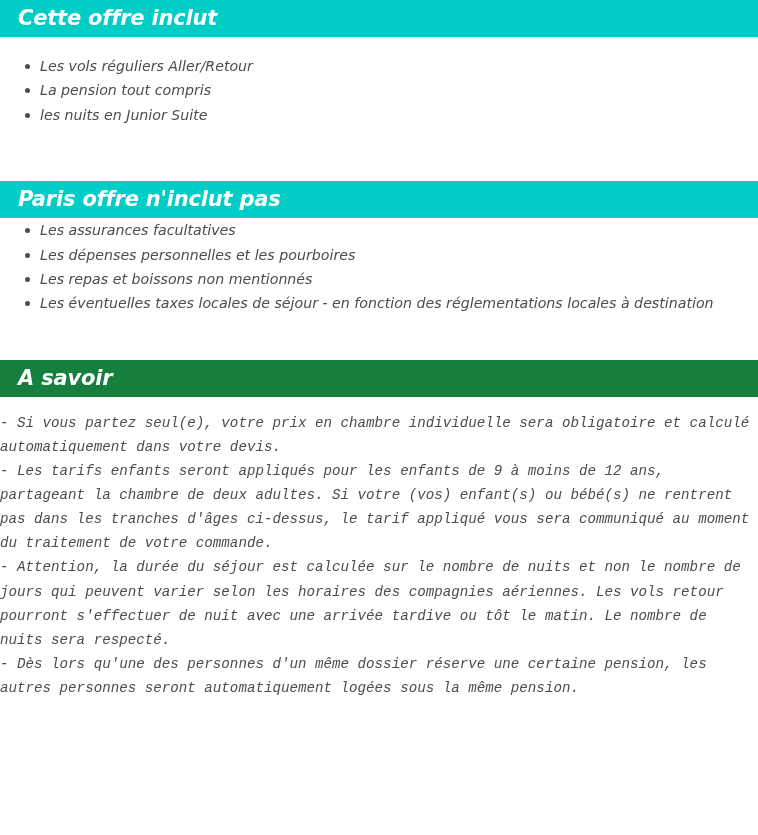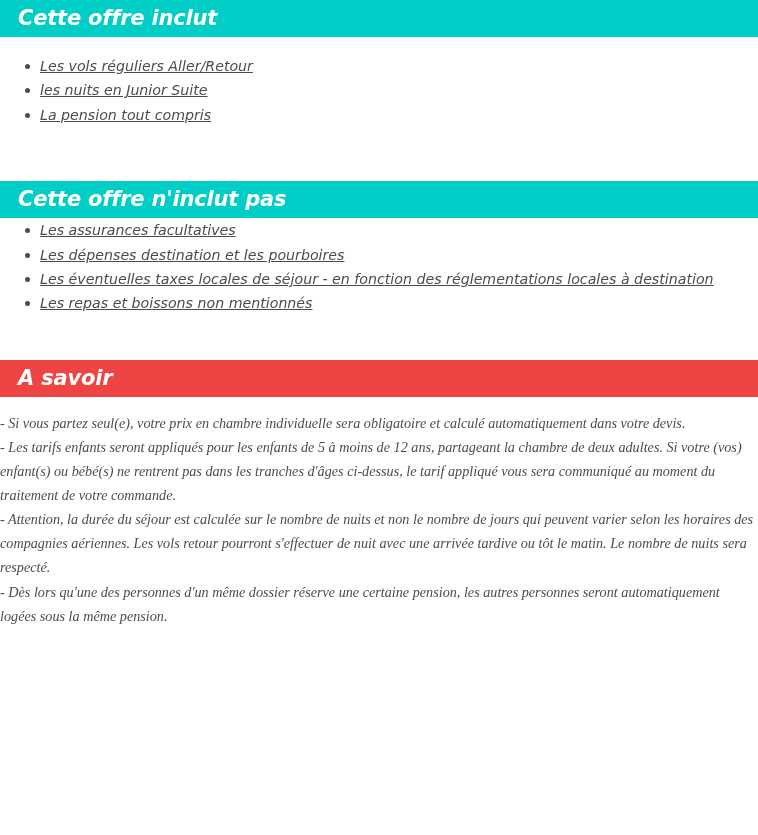--- a/index.html
+++ b/index.html
@@ -53,21 +53,20 @@
   ul.bullets li {
     position: relative;
     color: #4c4c4c;
     font-family: "DejaVu Sans", sans-serif;
     font-style: italic;
     font-size: 14.2px;
     line-height: 24.4px;
     padding-left: 40px;
     padding-right: 40px;
     margin: 0;
-    text-decoration: underline;
   }
   ul.bullets li::before {
     content: "";
     position: absolute;
     left: 25px;
     top: 10px;
     width: 5px;
     height: 5px;
     border-radius: 50%;
     background: #4c4c4c;
@@ -78,21 +77,21 @@
 
   
   .notes {
     padding-top: 14px;
     padding-left: 0px;
     padding-right: 1px;
   }
   .notes p {
     margin: 0;
     color: #4c4c4c;
-    font-family: Liberation Serif, serif;
+    font-family: Liberation Mono, monospace;
     font-style: italic;
     font-size: 14.2px;
     line-height: 24.1px;
     text-align: left;
   }
 
   .spacer-a { height: 54px; }
   .spacer-b { height: 44px; }
 </style>
 </head>
@@ -100,47 +99,47 @@
 
 <div class="page">
 
   <div class="section-header bar-1" style="background: rgb(0, 205, 197);">
     <span class="section-title" style="color: rgb(255, 255, 255);">Cette offre inclut</span>
   </div>
 
   <div class="list-wrap-1">
     <ul class="bullets">
       <li>Les vols réguliers Aller/Retour</li>
+      <li>La pension tout compris</li>
       <li>les nuits en Junior Suite</li>
-      <li>La pension tout compris</li>
     </ul>
   </div>
 
   <div class="spacer-a"></div>
 
   <div class="section-header bar-2" style="background: rgb(0, 205, 197);">
-    <span class="section-title" style="color: rgb(255, 255, 255);">Cette offre n'inclut pas</span>
+    <span class="section-title" style="color: rgb(255, 255, 255);">Paris offre n'inclut pas</span>
   </div>
 
   <div class="list-wrap-2">
     <ul class="bullets">
       <li>Les assurances facultatives</li>
-      <li>Les dépenses destination et les pourboires</li>
+      <li>Les dépenses personnelles et les pourboires</li>
+      <li>Les repas et boissons non mentionnés</li>
       <li>Les éventuelles taxes locales de séjour - en fonction des réglementations locales à destination</li>
-      <li>Les repas et boissons non mentionnés</li>
     </ul>
   </div>
 
   <div class="spacer-b"></div>
 
-  <div class="section-header bar-3" style="background: #ef4444;">
+  <div class="section-header bar-3" style="background: #15803d;">
     <span class="section-title" style="color: rgb(255, 255, 255);">A savoir</span>
   </div>
 
   <div class="notes">
     <p>- Si vous partez seul(e), votre prix en chambre individuelle sera obligatoire et calculé automatiquement dans votre devis.</p>
-    <p>- Les tarifs enfants seront appliqués pour les enfants de 5 à moins de 12 ans, partageant la chambre de deux adultes. Si votre (vos) enfant(s) ou bébé(s) ne rentrent pas dans les tranches d'âges ci-dessus, le tarif appliqué vous sera communiqué au moment du traitement de votre commande.</p>
+    <p>- Les tarifs enfants seront appliqués pour les enfants de 9 à moins de 12 ans, partageant la chambre de deux adultes. Si votre (vos) enfant(s) ou bébé(s) ne rentrent pas dans les tranches d'âges ci-dessus, le tarif appliqué vous sera communiqué au moment du traitement de votre commande.</p>
     <p>- Attention, la durée du séjour est calculée sur le nombre de nuits et non le nombre de jours qui peuvent varier selon les horaires des compagnies aériennes. Les vols retour pourront s'effectuer de nuit avec une arrivée tardive ou tôt le matin. Le nombre de nuits sera respecté.</p>
     <p>- Dès lors qu'une des personnes d'un même dossier réserve une certaine pension, les autres personnes seront automatiquement logées sous la même pension.</p>
 
   </div>
 
 </div>
 
 </body></html>

